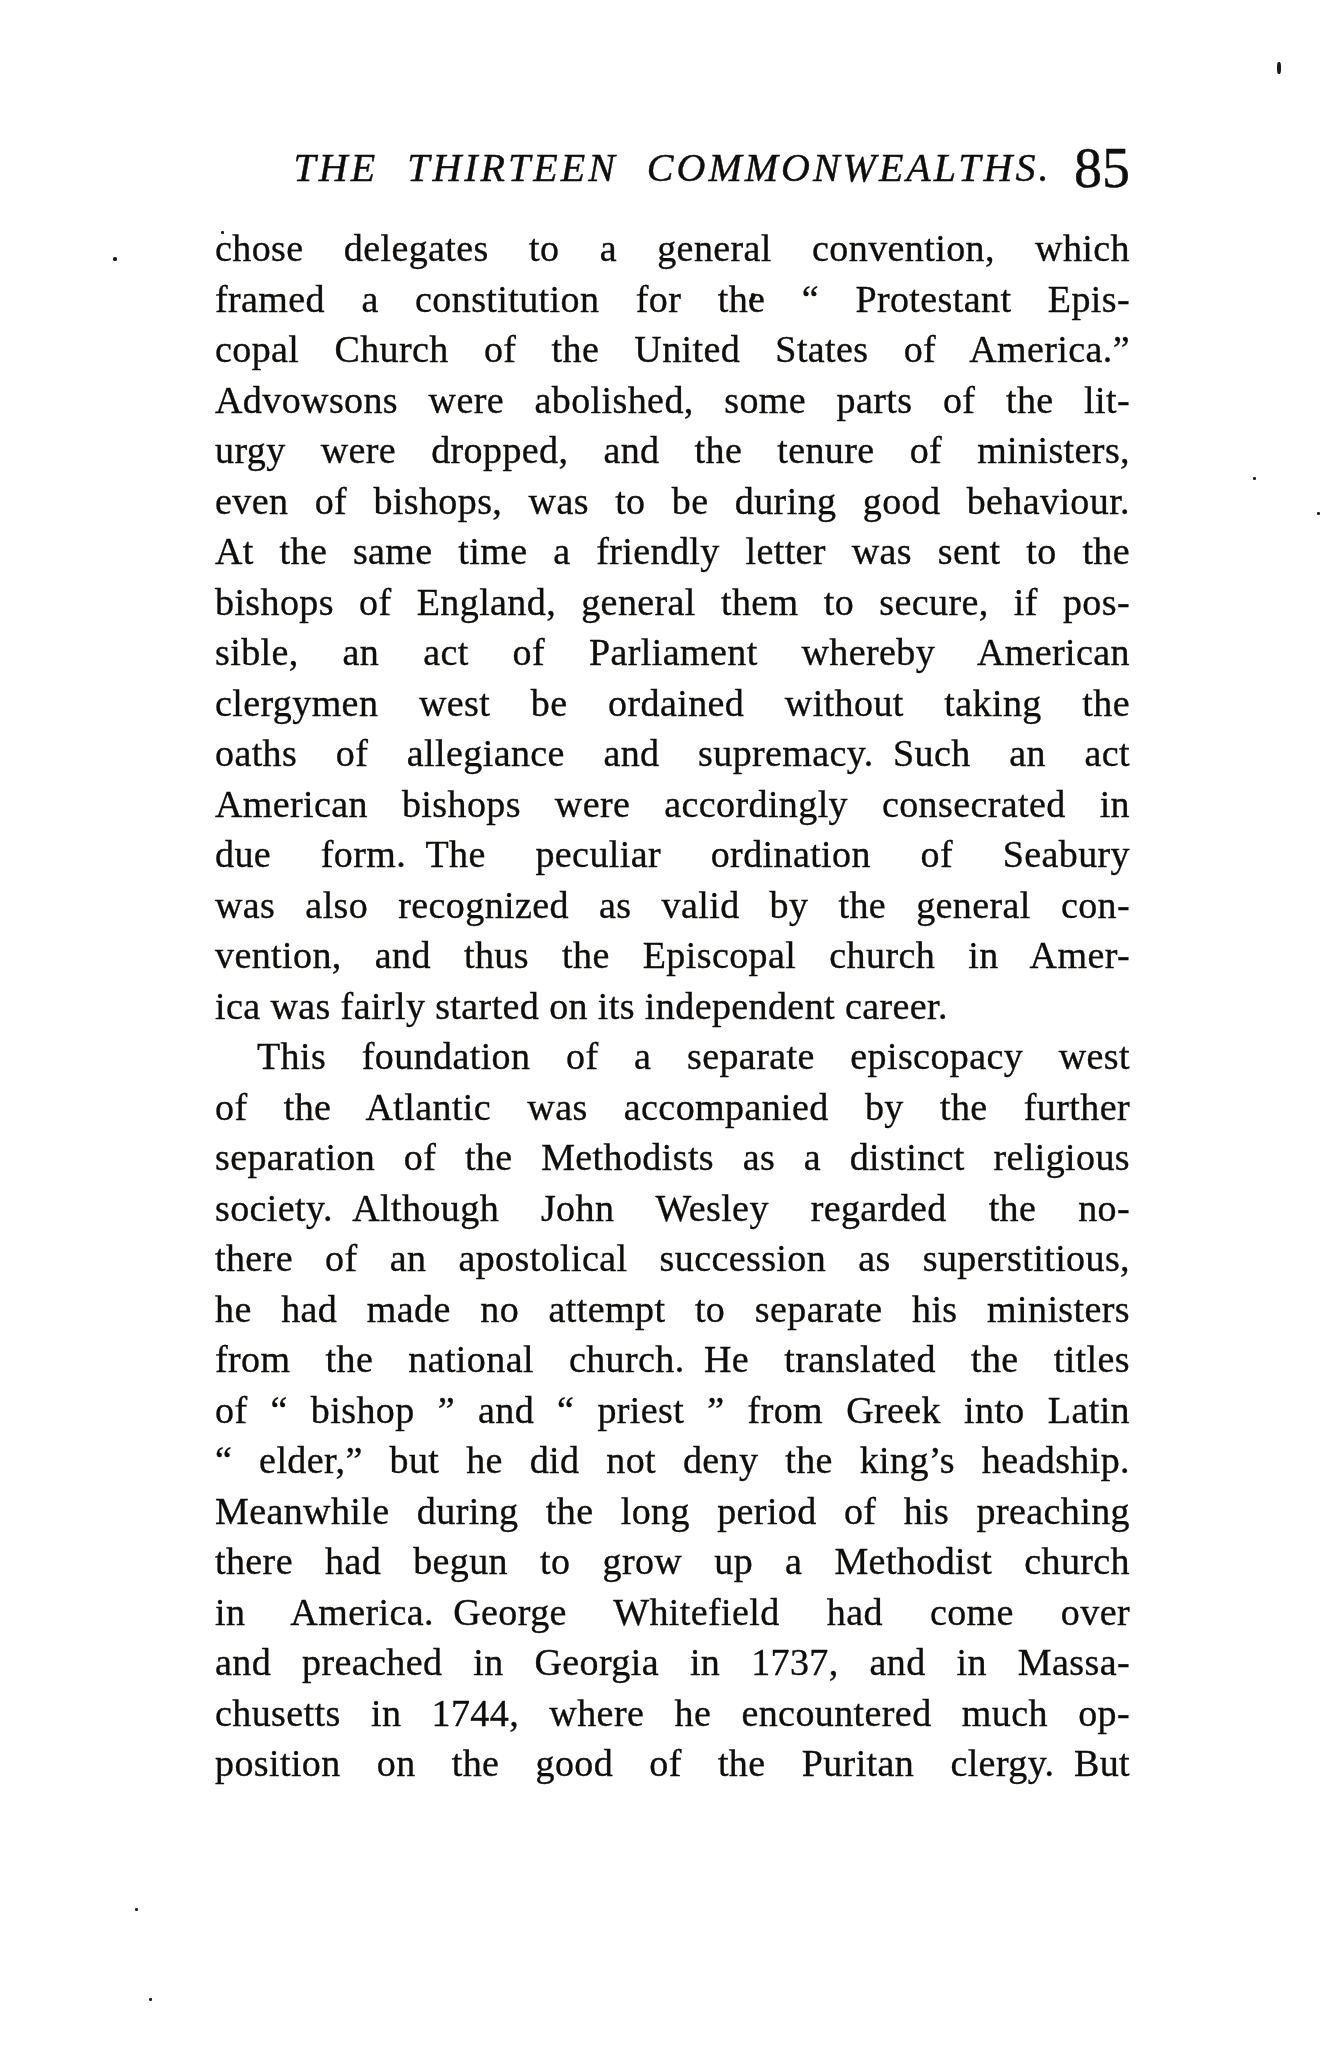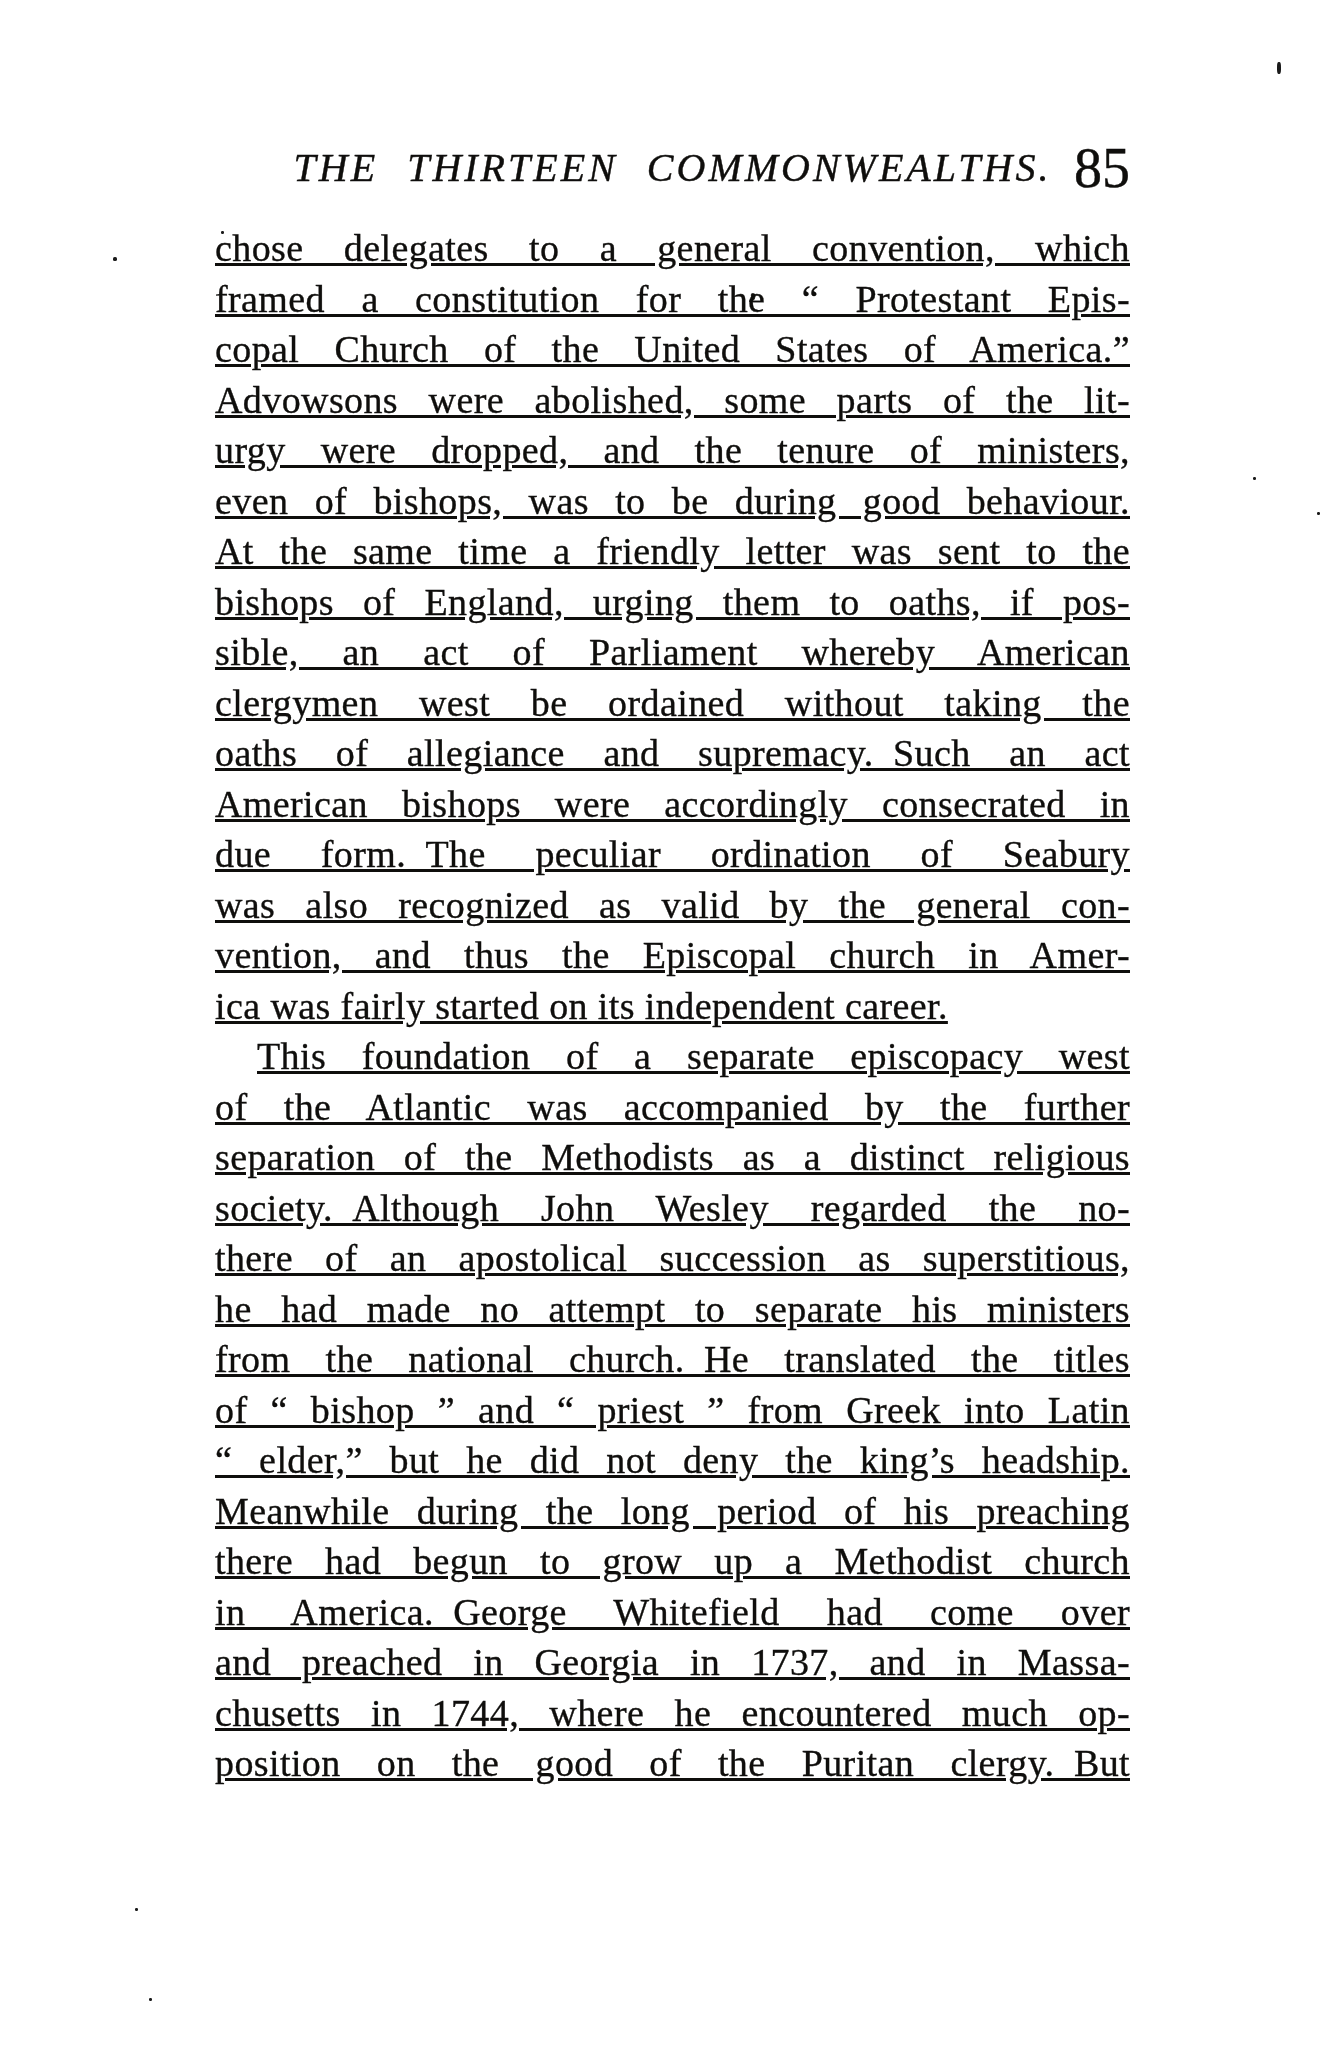--- a/index.html
+++ b/index.html
@@ -38,21 +38,20 @@
     font-size:38px;
     letter-spacing:0.4px;
     -webkit-text-stroke:0.35px currentColor;
   }
   .line{
     height:50.5px;
     line-height:50.5px;
     text-align:justify;
     text-align-last:justify;
     white-space:nowrap;
-    text-decoration:underline;
   }
   .line.para-end{
     text-align-last:left;
   }
   .line.indent{
     padding-left:42px;
   }
   
   .artifacts span{position:absolute;display:block;}
   .speck{background:#1a1a1a;border-radius:40%;}
@@ -73,21 +72,21 @@
   </header>
 
   <main class="body-text" id="body-text">
       <div class="line">chose delegates to a general convention, which</div>
       <div class="line">framed a constitution for the “ Protestant Epis-</div>
       <div class="line">copal Church of the United States of America.”</div>
       <div class="line">Advowsons were abolished, some parts of the lit-</div>
       <div class="line">urgy were dropped, and the tenure of ministers,</div>
       <div class="line">even of bishops, was to be during good behaviour.</div>
       <div class="line">At the same time a friendly letter was sent to the</div>
-      <div class="line">bishops of England, urging them to oaths, if pos-</div>
+      <div class="line">bishops of England, general them to secure, if pos-</div>
       <div class="line">sible, an act of Parliament whereby American</div>
       <div class="line">clergymen west be ordained without taking the</div>
       <div class="line">oaths of allegiance and supremacy. Such an act</div>
       <div class="line">American bishops were accordingly consecrated in</div>
       <div class="line">due form. The peculiar ordination of Seabury</div>
       <div class="line">was also recognized as valid by the general con-</div>
       <div class="line">vention, and thus the Episcopal church in Amer-</div>
       <div class="line para-end">ica was fairly started on its independent career.</div>
       <div class="line indent">This foundation of a separate episcopacy west</div>
       <div class="line">of the Atlantic was accompanied by the further</div>

